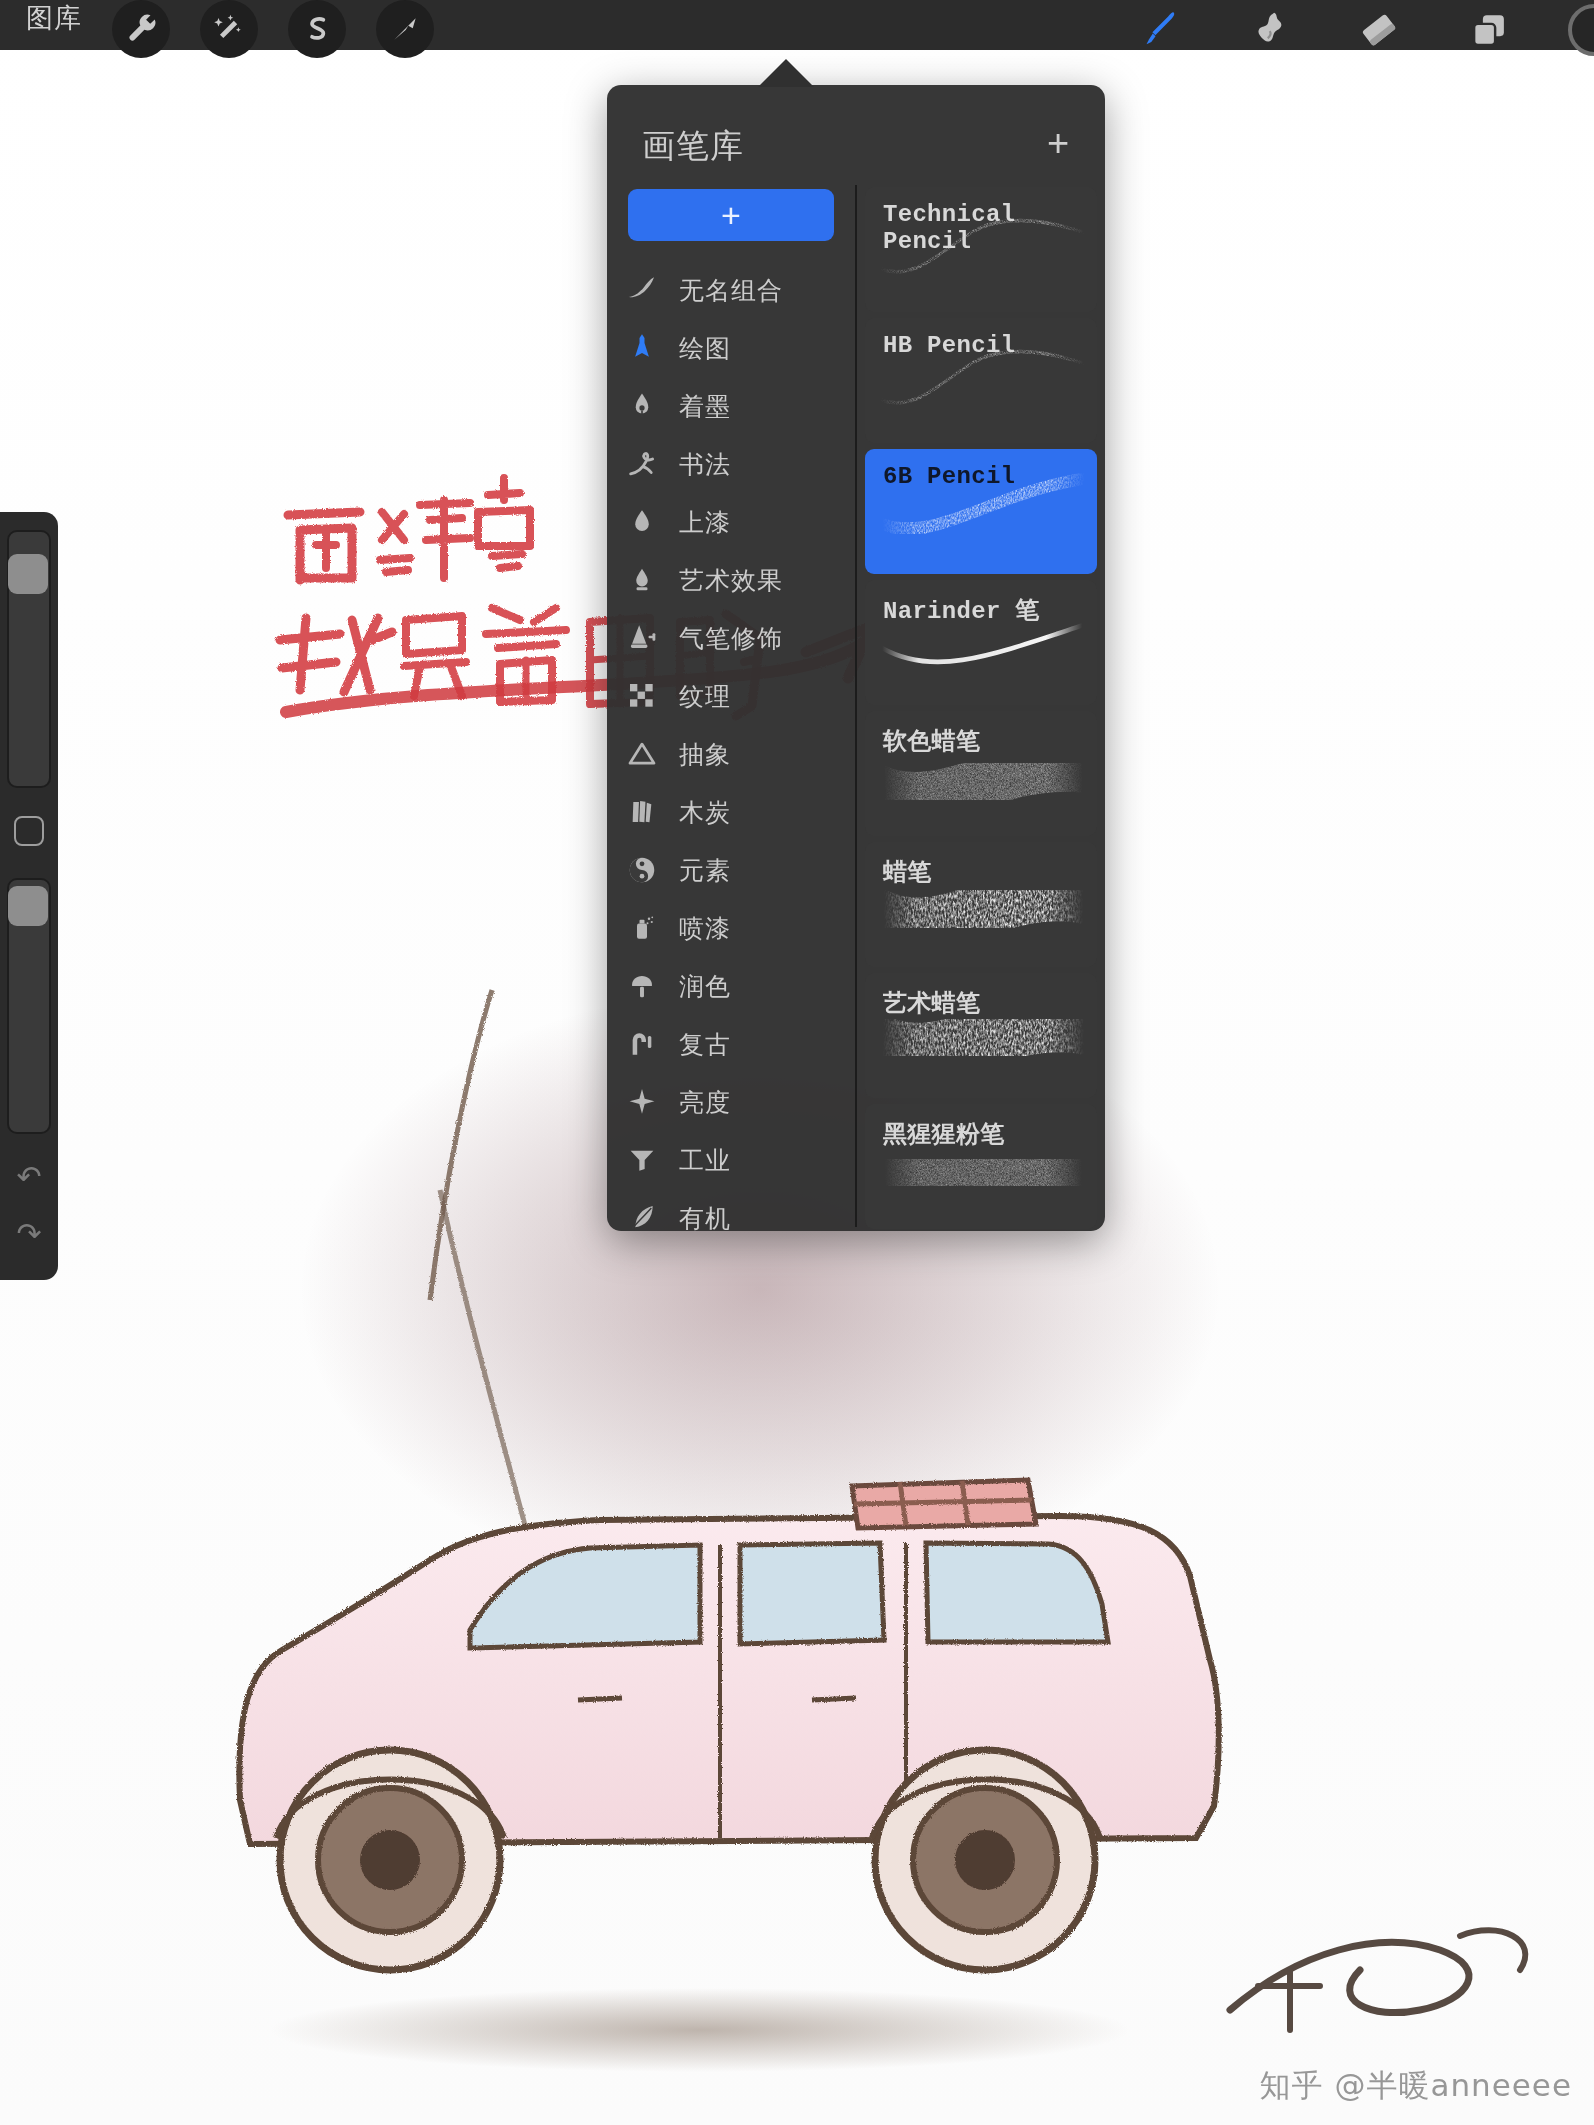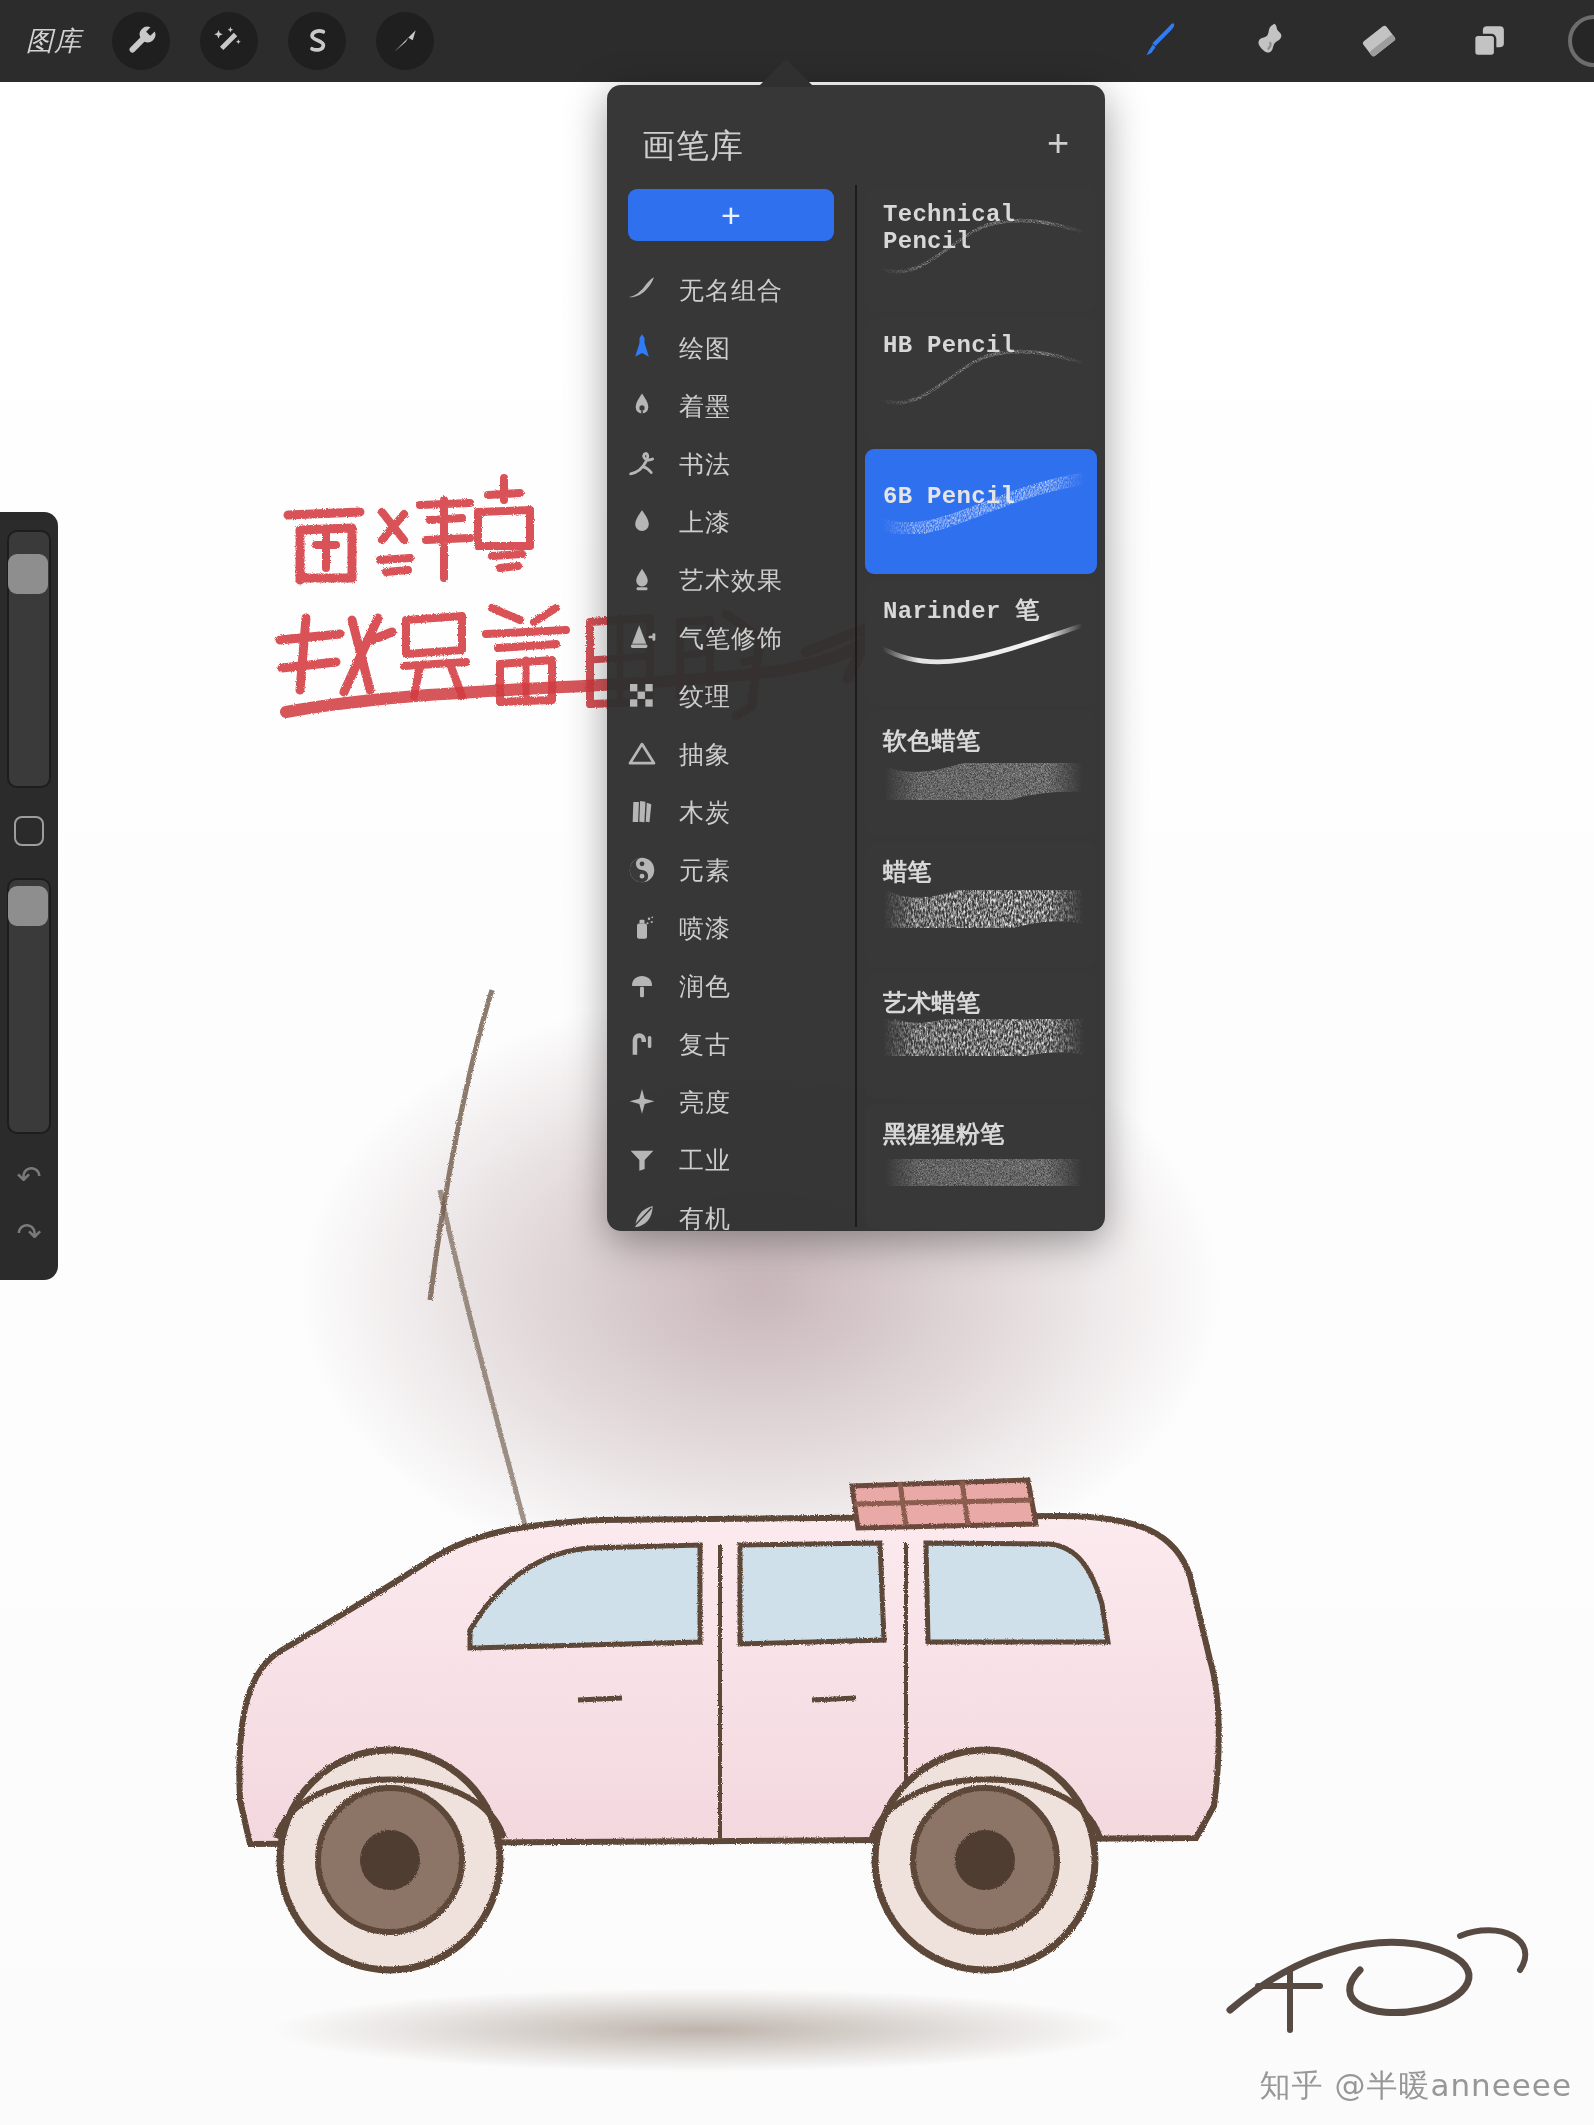--- a/index.html
+++ b/index.html
@@ -15,22 +15,22 @@
   
   #canvas-area{
     position:absolute; left:0; top:0; width:1594px; height:2125px;
     background:
       radial-gradient(ellipse 640px 420px at 760px 1290px, rgba(80,20,30,0.30) 0%, rgba(80,20,30,0.14) 40%, rgba(255,255,255,0) 72%),
       linear-gradient(180deg,#ffffff 0%,#fdfdfd 55%,#fbfbfb 100%);
   }
 
   
   #toolbar{
-    position:absolute; left:0; top:0; width:1594px; height:82px;
-    background:#2c2c2c; display:flex; align-items:center; z-index:40;font-style:italic;
+    position:absolute; left:0; top:0; width:1594px; height:50px;
+    background:#2c2c2c; display:flex; align-items:flex-start; z-index:40;
   }
   #toolbar .gallery-label{
     color:#d2d2d2; font-size:27px; margin-left:26px; letter-spacing:1px;
     font-family:"DejaVu Sans","Liberation Sans",sans-serif;
   }
   .tool-circle{
     width:58px; height:58px; border-radius:50%; background:#1f1f1f;
     display:flex; align-items:center; justify-content:center; margin-left:30px;
   }
   .tool-plain{
@@ -122,21 +122,21 @@
   .brush-card{
     position:relative; background:#383838; border-radius:9px;
     margin-bottom:6px; overflow:hidden;
   }
   .brush-card.selected{ background:#2f70ef; }
   .brush-name{
     position:absolute; left:18px; top:14px;
     color:#d8d8d8; font-size:24px; font-weight:bold; letter-spacing:0.3px;
     font-family:Liberation Mono, monospace;
   }
-  .brush-card.selected .brush-name{ color:#e5e5e5;margin-top:20px; }
+  .brush-card.selected .brush-name{ color:#0f172a; }
   .stroke-holder{ position:absolute; left:0; right:0; top:0; bottom:0; }
 
   
   #artwork{ position:absolute; left:0; top:0; width:1594px; height:2125px; z-index:10; pointer-events:none; }
 
   
   #watermark{
     position:absolute; right:22px; bottom:18px; z-index:20;
     color:#8d8d8d; font-size:31px; letter-spacing:1px;
     font-family:"DejaVu Sans","Liberation Sans",sans-serif;

